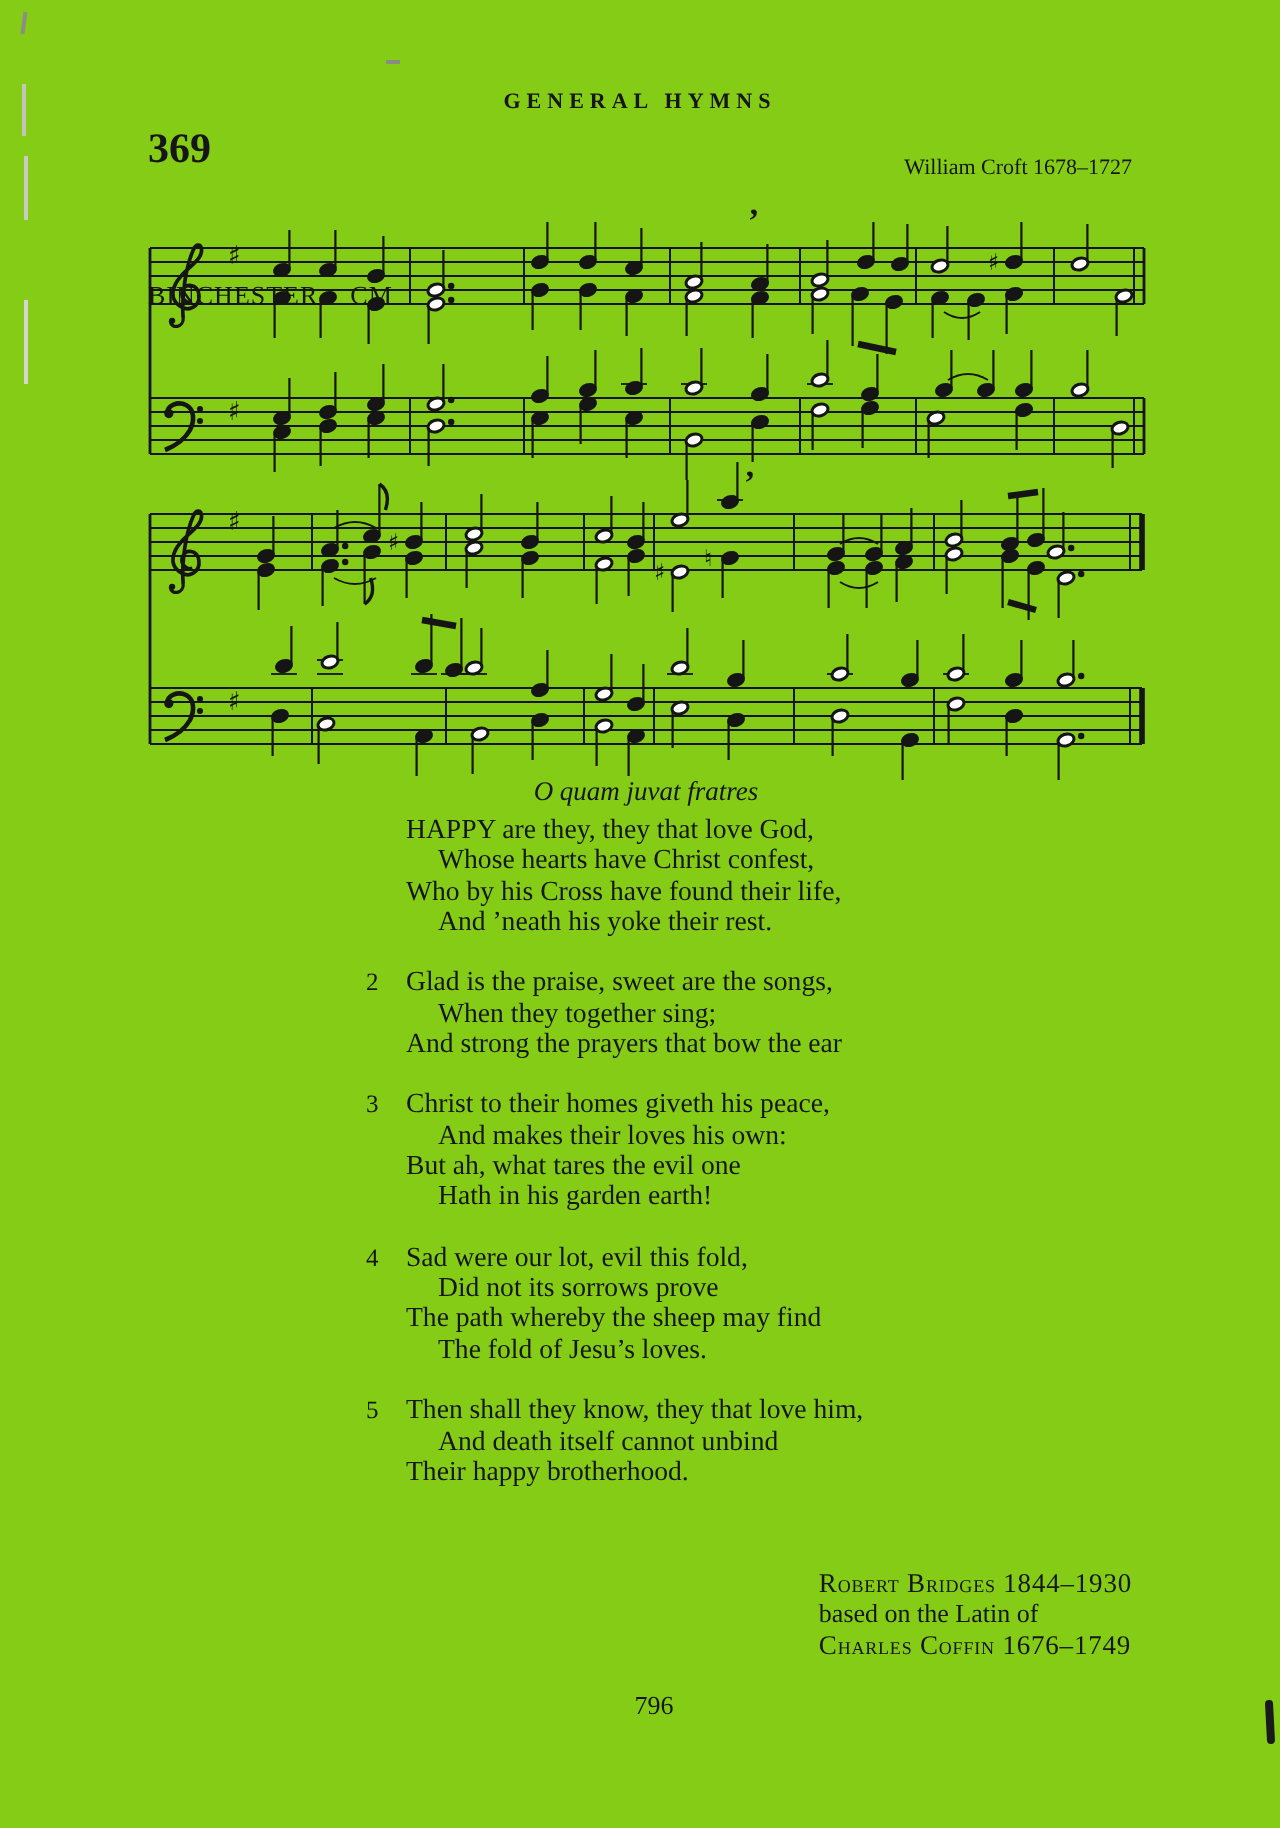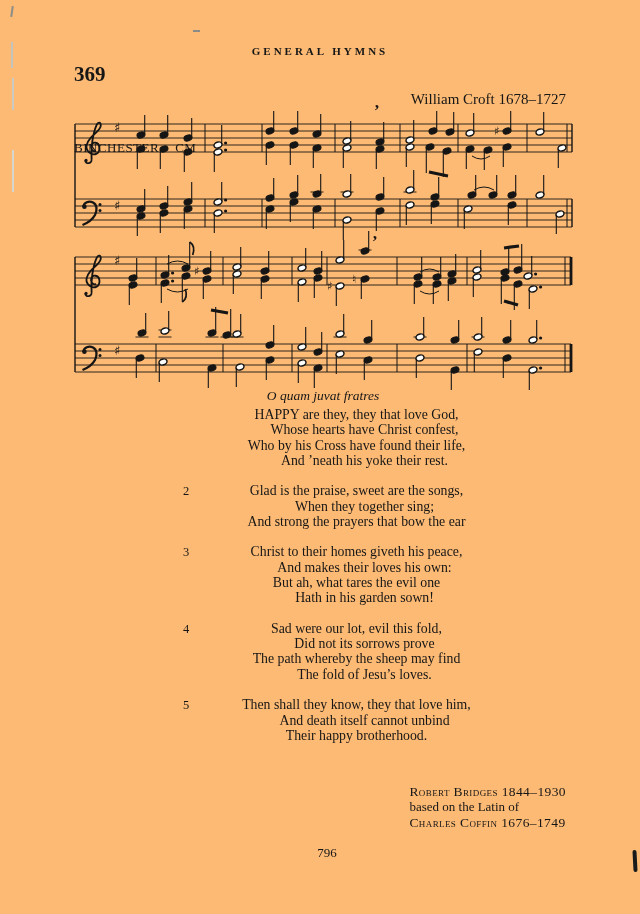--- a/index.html
+++ b/index.html
@@ -1,28 +1,28 @@
 <!DOCTYPE html>
 <html><head>
 <meta charset="utf-8">
 <style>
   html,body{margin:0;padding:0;background:#e8e8e4;}
-  .page{position:relative;width:640px;height:914px;background:#fdba74;margin:0 auto;
+  .page{position:relative;width:640px;height:914px;background:#84cc16;margin:0 auto;
         font-family:"Liberation Serif","DejaVu Serif",serif;color:#161616;overflow:hidden;}
   .abs{position:absolute;}
   .hdr{top:45px;left:0;width:640px;text-align:center;font-size:11px;letter-spacing:3px;font-weight:bold;}
   .hymn-no{top:62px;left:74px;font-size:21px;font-weight:bold;text-align:center;}
   .tuneline{top:92px;left:74px;font-size:13px;letter-spacing:0.5px;margin-top:48px;}
   .tuneline .meter{margin-left:16px;}
-  .composer{top:91px;right:74px;font-size:15px;}
+  .composer{top:78px;right:74px;font-size:11px;}
   .incipit{top:388px;left:0;width:646px;text-align:center;font-style:italic;font-size:13.5px;}
   .verses{top:407px;left:180px;width:330px;}
   .verse{position:relative;padding-left:23px;margin-bottom:15px;}
   .vnum{position:absolute;left:3px;top:1px;font-size:12.5px;}
-  .vline{font-size:13.8px;line-height:15.35px;white-space:nowrap;text-align:center;}
+  .vline{font-size:13.8px;line-height:15.35px;white-space:nowrap;}
   .vline:nth-of-type(even){padding-left:16px;}
   .attr{top:784px;right:74px;text-align:left;line-height:15.3px;font-size:13px;}
   .attr .sc{font-variant:small-caps;letter-spacing:0.4px;font-size:13.5px;}
   .pageno{top:845px;left:0;width:654px;text-align:center;font-size:13px;}
   svg.music{position:absolute;top:0;left:0;}
   
   .sm1{left:11px;top:6px;width:2px;height:11px;background:#8d8d88;transform:rotate(8deg);}
   .sm2{left:11px;top:42px;width:1.5px;height:26px;background:#c4c4bf;}
   .sm3{left:12px;top:78px;width:1.5px;height:32px;background:#cacac5;}
   .sm4{left:12px;top:150px;width:1.5px;height:42px;background:#d6d6d1;}
@@ -439,21 +439,21 @@
         <span class="vnum">2</span>
         <div class="vline">Glad is the praise, sweet are the songs,</div>
         <div class="vline">When they together sing;</div>
         <div class="vline">And strong the prayers that bow the ear</div>
       </div>
       <div class="verse">
         <span class="vnum">3</span>
         <div class="vline">Christ to their homes giveth his peace,</div>
         <div class="vline">And makes their loves his own:</div>
         <div class="vline">But ah, what tares the evil one</div>
-        <div class="vline">Hath in his garden sown!</div>
+        <div class="vline">Hath in his garden earth!</div>
       </div>
       <div class="verse">
         <span class="vnum">4</span>
         <div class="vline">Sad were our lot, evil this fold,</div>
         <div class="vline">Did not its sorrows prove</div>
         <div class="vline">The path whereby the sheep may find</div>
         <div class="vline">The fold of Jesu’s loves.</div>
       </div>
       <div class="verse">
         <span class="vnum">5</span>

